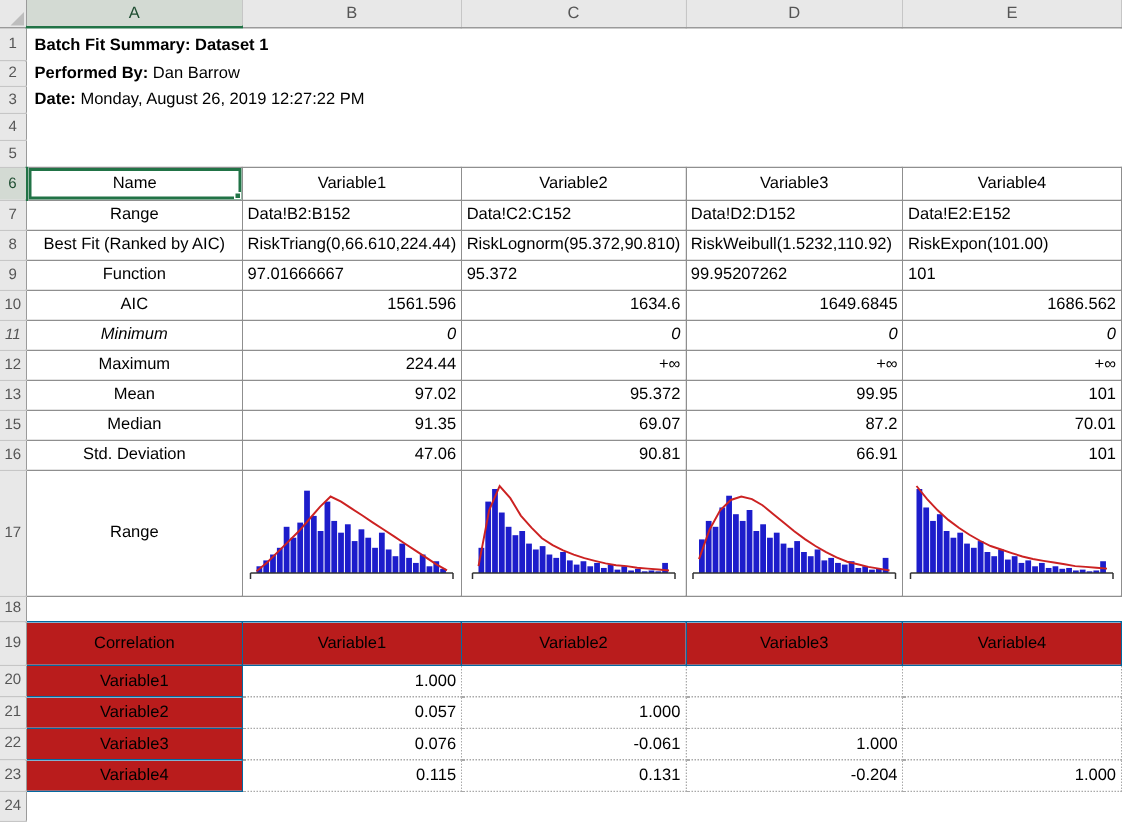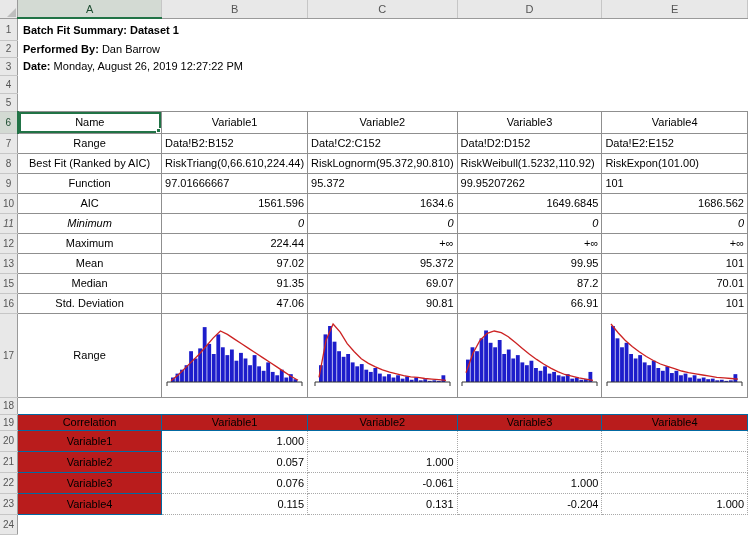--- a/index.html
+++ b/index.html
@@ -302,21 +302,21 @@
               <line x1="1" x2="1" y1="66" y2="70" stroke="#333" stroke-width="1"></line>
               <line x1="136" x2="136" y1="66" y2="70" stroke="#333" stroke-width="1"></line>
               <polyline points="5.0,8.0 12.1,16.7 19.1,24.2 26.2,30.6 33.2,35.8 40.3,40.5 47.3,44.5 54.4,48.0 61.4,50.3 68.5,52.7 75.6,55.0 82.6,56.7 89.7,57.9 96.7,59.0 103.8,60.2 110.8,61.4 117.9,61.9 124.9,62.5 132.0,63.1" fill="none" stroke="#cc2222" stroke-width="1.3"></polyline>
             </svg>
           </td>
         </tr>
         <tr style="height: 17px;">
           <td class="rh">18</td>
           <td class="free" colspan="5"></td>
         </tr>
-        <tr style="height: 16px;">
+        <tr style="height: 29px;">
           <td class="rh">19</td>
           <td class="tan lab">Correlation</td>
           <td class="tan th-c">Variable1</td>
           <td class="tan th-c">Variable2</td>
           <td class="tan th-c">Variable3</td>
           <td class="tan th-c">Variable4</td>
         </tr>
         <tr style="height: 21px;">
           <td class="rh">20</td>
           <td class="tan lab">Variable1</td>

